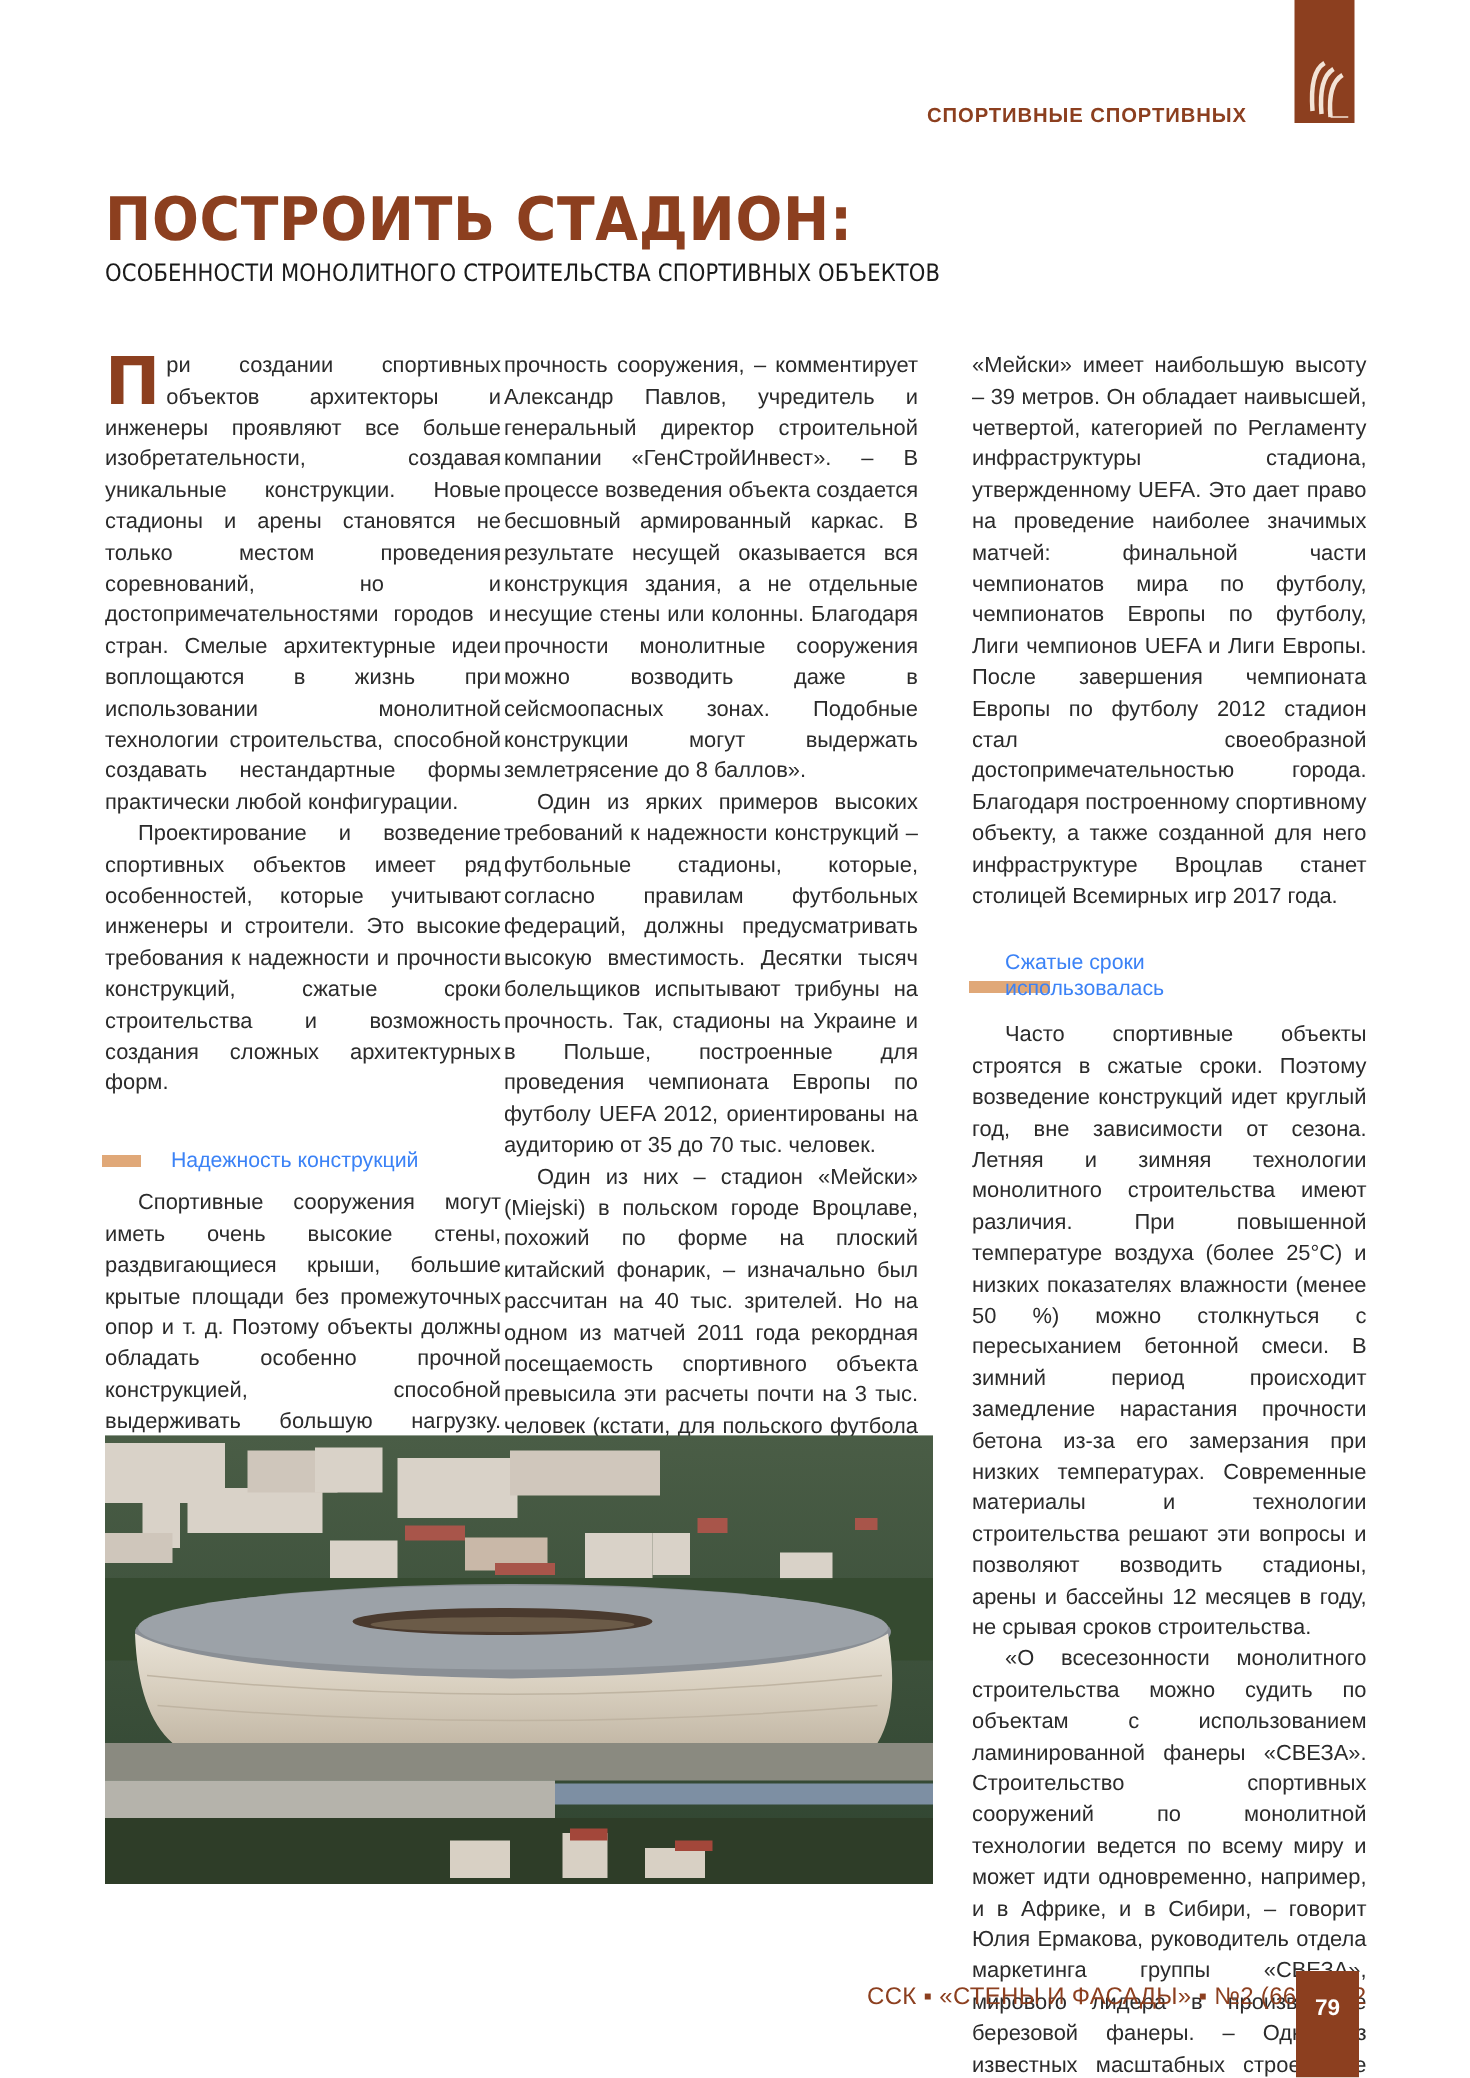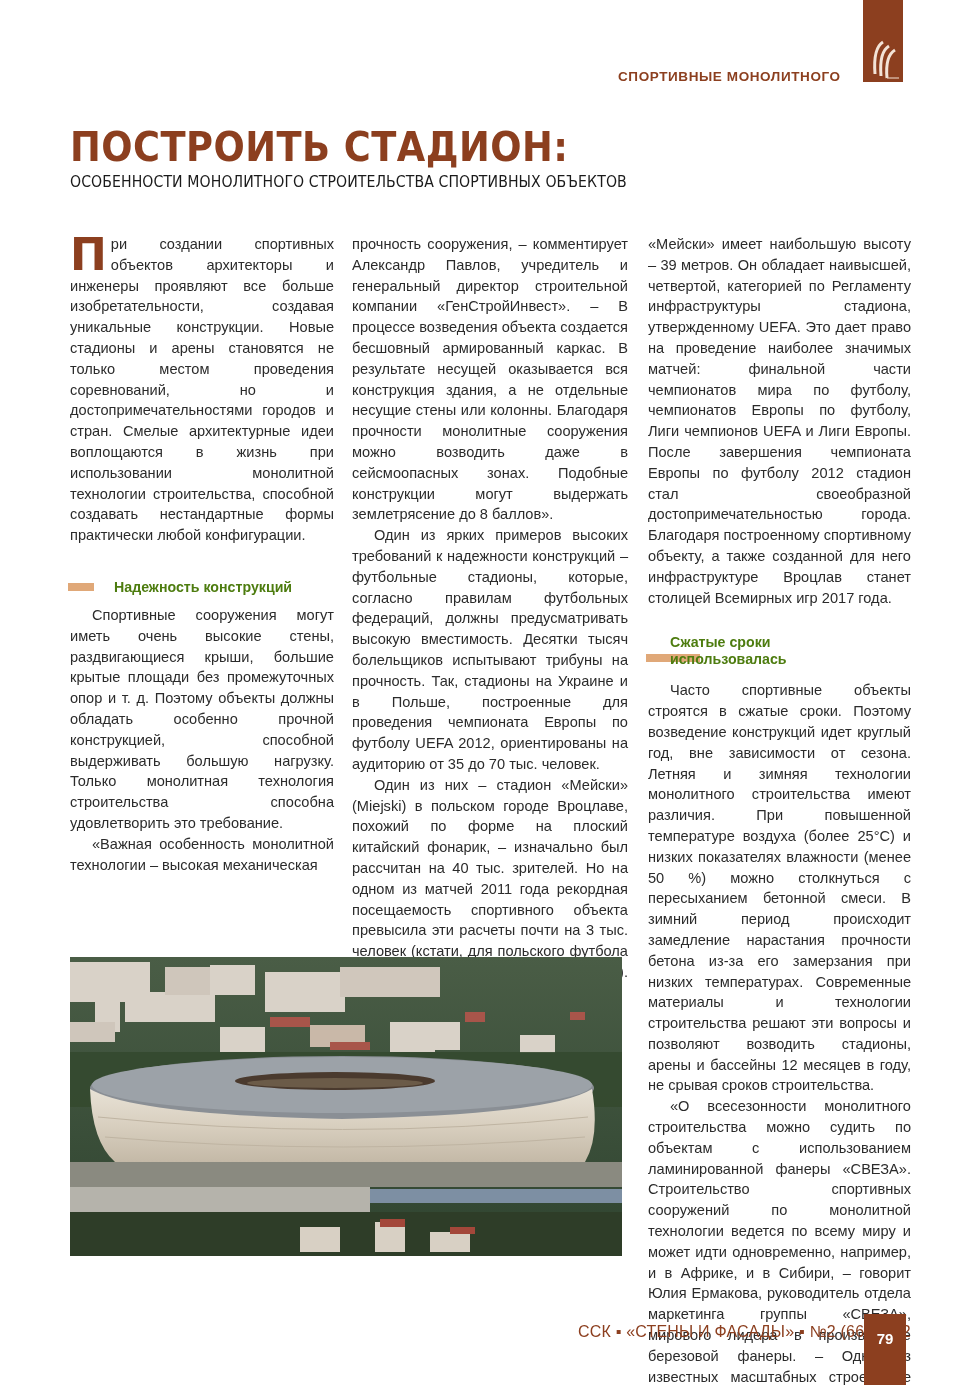--- a/index.html
+++ b/index.html
@@ -11,56 +11,57 @@
   #logo-tab { left:863px; top:0; width:40px; height:82px; background:#8c3f1f; }
   #logo-tab svg { position:absolute; left:6px; top:40px; }
   
   #title { left:70px; top:124px; font-size:40px; font-weight:bold; color:#8c3f1f; letter-spacing:0.5px; white-space:nowrap;
            transform:scaleX(0.92); transform-origin:left top; font-family:"DejaVu Sans", sans-serif; }
   #subtitle { left:70px; top:172px; font-size:16px; color:#1a1a1a; white-space:nowrap; letter-spacing:0.1px;
               transform:scaleX(0.88); transform-origin:left top; font-family:"DejaVu Sans", sans-serif; }
   
   .col { position:absolute; font-size:14.6px; line-height:20.8px; text-align:justify; color:#2b2b2b; }
   #col1 { left:70px; top:234px; width:264px; }
-  #col2 { left:352px; top:234px; width:276px; }
+  #col2 { left:336px; top:234px; width:276px; }
   #col3 { left:648px; top:234px; width:263px; }
   .col p { margin:0; text-indent:22px; }
   .col p.noindent { text-indent:0; }
   .dropcap { float:left; font-size:44px; line-height:36px; color:#8c3f1f; font-weight:bold; margin:3px 4px 0 0;
              font-family:"DejaVu Sans", sans-serif; }
-  .subhead { position:relative; font-weight:bold; font-size:14.2px; color:#4d7c0f; line-height:17px; margin:0; text-indent:0; }
+  .subhead { position:relative; font-weight:normal; font-size:14.2px; color:#3b82f6; line-height:17px; margin:0; text-indent:0; }
   .subhead .bar { position:absolute; background:#e0a878; height:8px; z-index:0; }
   .subhead span.txt { position:relative; z-index:1; }
   
   #photo { left:70px; top:957px; width:552px; height:299px; overflow:hidden; background:#3d5239; }
   
   #footer-text { left:578px; top:1323px; font-size:16px; color:#8c3f1f; white-space:nowrap; letter-spacing:0.2px; }
   #page-tab { left:864px; top:1314px; width:42px; height:71px; background:#8c3f1f; }
   #page-number { position:absolute; left:0; top:16px; width:42px; text-align:center; color:#fff; font-weight:bold; font-size:15px; }
 </style>
 </head>
 <body>
 
-<div id="section-label" class="abs">СПОРТИВНЫЕ МОНОЛИТНОГО</div>
+<div id="section-label" class="abs">СПОРТИВНЫЕ СПОРТИВНЫХ</div>
 <div id="logo-tab" class="abs">
   <svg width="30" height="40" viewBox="0 0 30 40">
     <path d="M14 2 Q4 8 6 34" stroke="#f3e3d6" stroke-width="3" fill="none"></path>
     <path d="M20 6 Q10 12 12 36" stroke="#f3e3d6" stroke-width="3" fill="none"></path>
     <path d="M26 10 Q16 16 18 38" stroke="#f3e3d6" stroke-width="3" fill="none"></path>
     <path d="M18 38 L30 38" stroke="#f3e3d6" stroke-width="1"></path>
   </svg>
 </div>
 
 <div id="title" class="abs">ПОСТРОИТЬ СТАДИОН:</div>
 <div id="subtitle" class="abs">ОСОБЕННОСТИ МОНОЛИТНОГО СТРОИТЕЛЬСТВА СПОРТИВНЫХ ОБЪЕКТОВ</div>
 
 <div id="col1" class="col">
   <p class="noindent">
     <span class="dropcap">П</span><span>ри создании спортивных объектов архитекторы и инженеры проявляют все больше изобретательности, создавая уникальные конструкции. Новые стадионы и арены становятся не только местом проведения соревнований, но и достопримечательностями городов и стран. Смелые архитектурные идеи воплощаются в жизнь при использовании монолитной технологии строительства, способной создавать нестандартные формы практически любой конфигурации.</span>
   </p>
+  <p>Проектирование и возведение спортивных объектов имеет ряд особенностей, которые учитывают инженеры и строители. Это высокие требования к надежности и прочности конструкций, сжатые сроки строительства и возможность создания сложных архитектурных форм.</p>
   <div style="height:33px"></div>
   <p class="subhead">
     <span class="bar" style="left:-2px; top:4px; width:26px;"></span>
     <span class="txt" style="padding-left:22px;">Надежность конструкций</span>
   </p>
   <div style="height:9px"></div>
   <p>Спортивные сооружения могут иметь очень высокие стены, раздвигающиеся крыши, большие крытые площади без промежуточных опор и т. д. Поэтому объекты должны обладать особенно прочной конструкцией, способной выдерживать большую нагрузку. Только монолитная технология строительства способна удовлетворить это требование.</p>
   <p>«Важная особенность монолитной технологии – высокая механическая</p>
 </div>
 

